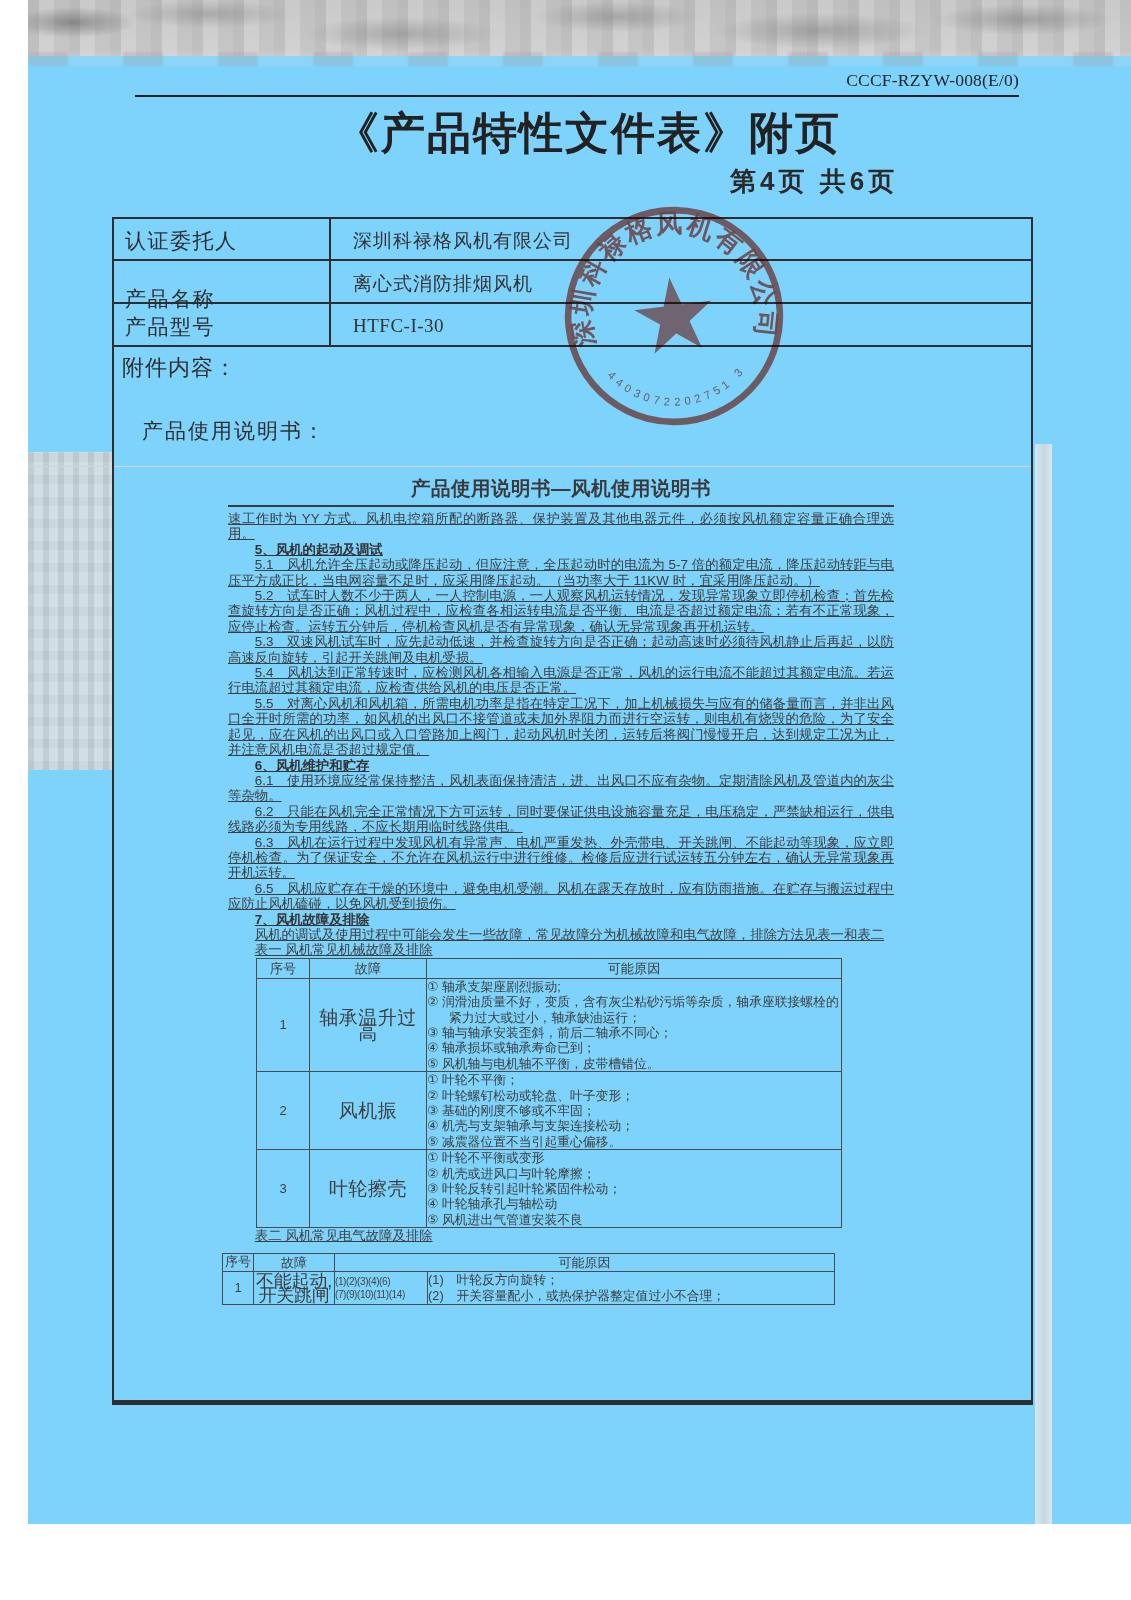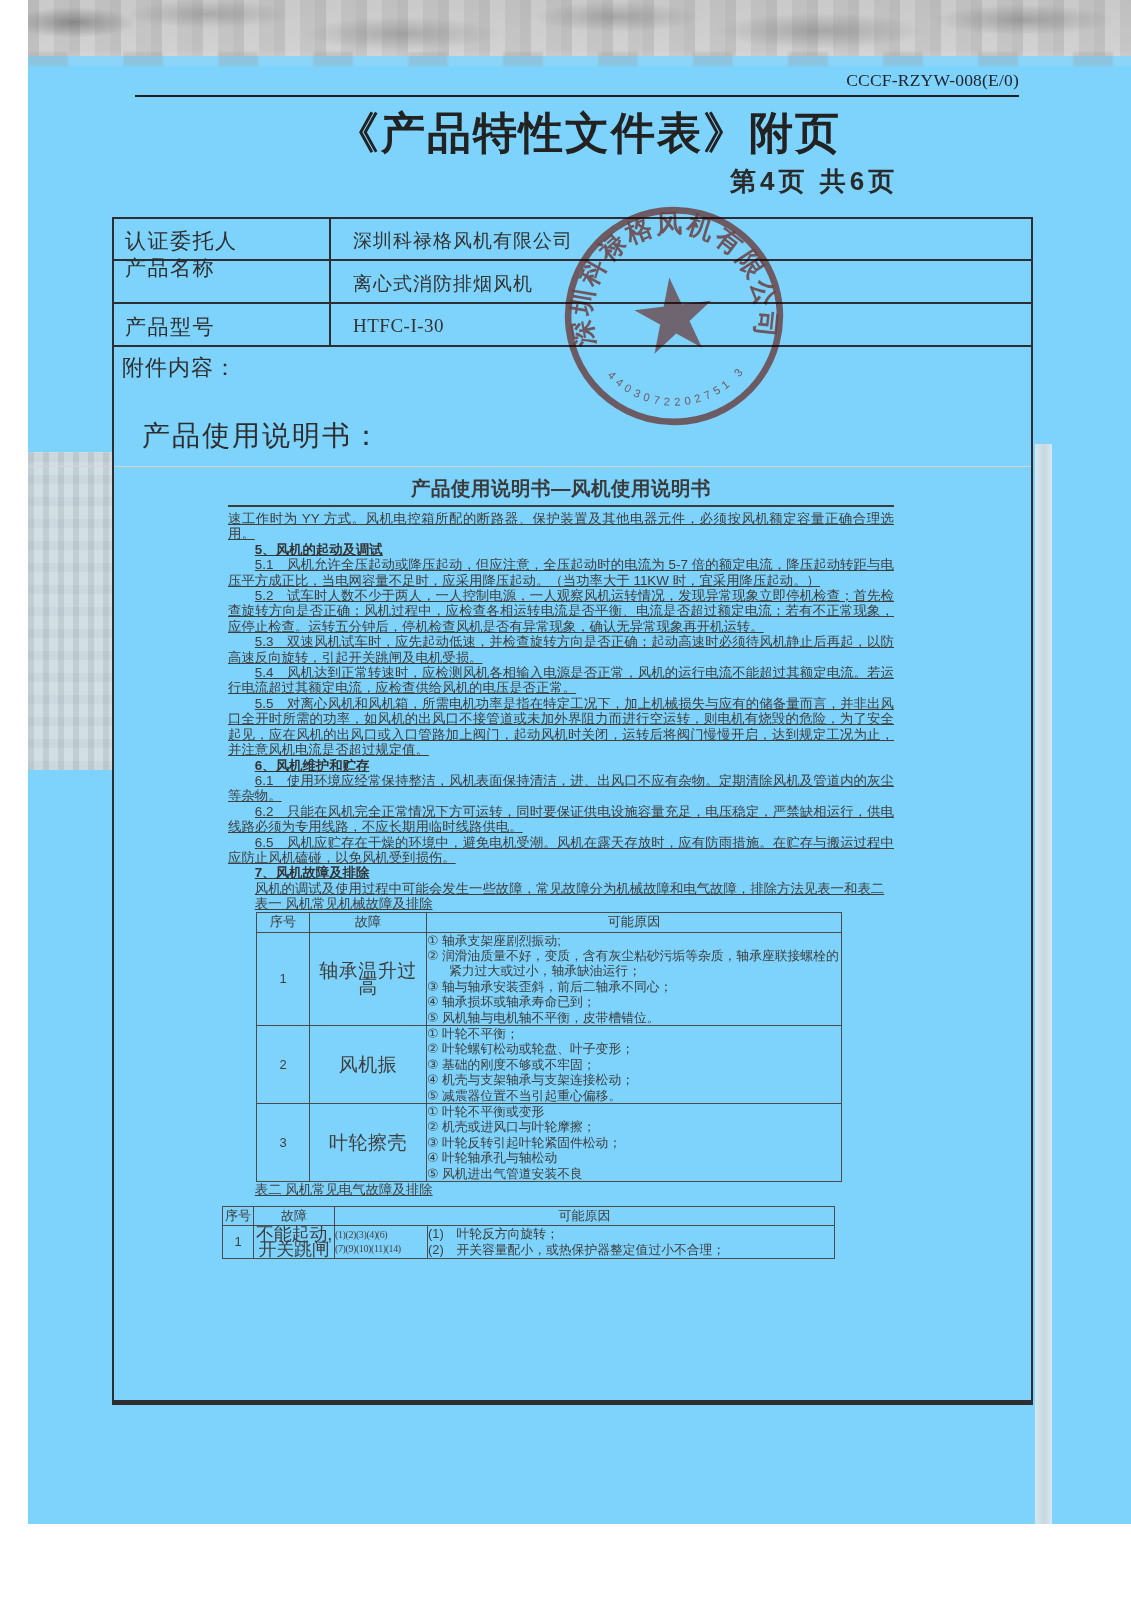--- a/index.html
+++ b/index.html
@@ -70,24 +70,24 @@
   
   .outer-box{
     position:absolute;left:84px;top:217px;width:917px;height:1181px;
     border:2px solid #2d2d32;border-bottom-width:5px;
   }
   .hline{position:absolute;left:0;width:100%;height:2px;background:#2d2d32;}
   .hl1{top:40px}.hl2{top:83px}.hl3{top:126px}
   .vline{position:absolute;left:215px;top:0;width:2px;height:126px;background:#2d2d32;}
   .cell-label{position:absolute;left:11px;font-size:21px;color:#2e2e2e;letter-spacing:1.5px;}
   .cell-value{position:absolute;left:239px;font-family:"Liberation Serif","DejaVu Serif",serif;font-size:19px;color:#333;}
-  .rl1{top:8px}.rl2{top:35px}.rl3{top:94px}
+  .rl1{top:8px}.rl2{top:66px}.rl3{top:94px}
   .rv1{top:9px;letter-spacing:1px}.rv2{top:52px;letter-spacing:1px}.rv3{top:96px;letter-spacing:.5px}
   .attach-label{position:absolute;left:8px;top:134px;font-size:22px;color:#2e2e2e;letter-spacing:1px;}
-  .attach-item{position:absolute;left:28px;top:198px;font-size:28px;color:#2e2e2e;letter-spacing:2px;}
+  .attach-item{position:absolute;left:28px;top:198px;font-size:21px;color:#2e2e2e;letter-spacing:2px;}
   
   .manual{position:absolute;left:114px;top:256px;width:666px;}
   .m-title{
     width:100%;text-align:center;font-size:19.5px;font-weight:600;color:#3a3a3a;letter-spacing:.5px;
   }
   .m-rule{margin-top:3px;height:2px;background:#3c3c3c;}
   .m-body{margin-top:4px;font-size:13.4px;line-height:15.4px;text-align:justify;color:#3e3e3e;}
   .m-body p{margin:0;text-indent:2em;text-decoration:underline;}
   .m-body p.cont{text-indent:0;}
   .m-body p.h{font-weight:bold;color:#333;}
@@ -99,21 +99,21 @@
   td.c-num{width:52px;text-align:center;font-size:13px;}
   td.c-fault{width:116px;text-align:center;font-size:19px;letter-spacing:.5px;}
   td.c-causes{padding:1px 4px 2px 4px;}
   .cause{font-size:12.8px;line-height:15.4px;text-align:left;padding-left:22px;text-indent:-22px;}
   table.t2{margin-left:-6px;margin-top:9px;width:613px;}
   table.t2 th{font-weight:normal;font-size:13px;text-align:center;padding:1px 0;}
   th.t2-num{width:30px;line-height:14px;}
   th.t2-fault{width:80px;}
   td.t2-num{text-align:center;font-size:13px;}
   td.t2-fault{text-align:center;font-size:18px;line-height:14.5px;letter-spacing:-.2px;}
-  td.t2-codes{width:92px;text-align:left;font-size:10px;line-height:13.5px;padding:1px 2px;letter-spacing:-.4px;color:#444;font-family:Liberation Serif, serif;}
+  td.t2-codes{width:92px;text-align:left;font-size:10px;line-height:13.5px;padding:1px 2px;letter-spacing:-.4px;color:#444;}
   td.t2-reasons{padding:1px 6px;}
   .reason{font-size:12.8px;line-height:16px;text-align:left;}
   
   .stamp{
     position:absolute;left:534px;top:204px;width:224px;height:224px;
     transform:rotate(-7deg);
     mix-blend-mode:multiply;opacity:.92;
     pointer-events:none;
   }
 </style>
@@ -157,20 +157,21 @@
         <p class="cont">速工作时为 YY 方式。风机电控箱所配的断路器、保护装置及其他电器元件，必须按风机额定容量正确合理选用。</p>
         <p class="h">5、风机的起动及调试</p>
         <p>5.1　风机允许全压起动或降压起动，但应注意，全压起动时的电流为 5-7 倍的额定电流，降压起动转距与电压平方成正比，当电网容量不足时，应采用降压起动。（当功率大于 11KW 时，宜采用降压起动。）</p>
         <p>5.2　试车时人数不少于两人，一人控制电源，一人观察风机运转情况，发现异常现象立即停机检查；首先检查旋转方向是否正确；风机过程中，应检查各相运转电流是否平衡、电流是否超过额定电流；若有不正常现象，应停止检查。运转五分钟后，停机检查风机是否有异常现象，确认无异常现象再开机运转。</p>
         <p>5.3　双速风机试车时，应先起动低速，并检查旋转方向是否正确；起动高速时必须待风机静止后再起，以防高速反向旋转，引起开关跳闸及电机受损。</p>
         <p>5.4　风机达到正常转速时，应检测风机各相输入电源是否正常，风机的运行电流不能超过其额定电流。若运行电流超过其额定电流，应检查供给风机的电压是否正常。</p>
         <p>5.5　对离心风机和风机箱，所需电机功率是指在特定工况下，加上机械损失与应有的储备量而言，并非出风口全开时所需的功率，如风机的出风口不接管道或未加外界阻力而进行空运转，则电机有烧毁的危险，为了安全起见，应在风机的出风口或入口管路加上阀门，起动风机时关闭，运转后将阀门慢慢开启，达到规定工况为止，并注意风机电流是否超过规定值。</p>
         <p class="h">6、风机维护和贮存</p>
         <p>6.1　使用环境应经常保持整洁，风机表面保持清洁，进、出风口不应有杂物。定期清除风机及管道内的灰尘等杂物。</p>
         <p>6.2　只能在风机完全正常情况下方可运转，同时要保证供电设施容量充足，电压稳定，严禁缺相运行，供电线路必须为专用线路，不应长期用临时线路供电。</p>
+        <p>6.3　风机在运行过程中发现风机有异常声、电机严重发热、外壳带电、开关跳闸、不能起动等现象，应立即停机检查。为了保证安全，不允许在风机运行中进行维修。检修后应进行试运转五分钟左右，确认无异常现象再开机运转。</p>
         <p>6.5　风机应贮存在干燥的环境中，避免电机受潮。风机在露天存放时，应有防雨措施。在贮存与搬运过程中应防止风机磕碰，以免风机受到损伤。</p>
         <p class="h">7、风机故障及排除</p>
         <p>风机的调试及使用过程中可能会发生一些故障，常见故障分为机械故障和电气故障，排除方法见表一和表二</p>
 
         <p class="tlabel">表一  风机常见机械故障及排除</p>
         <table class="flt t1">
           <tbody>
               <tr>
             <th>序号</th>
             <th>故障</th>

